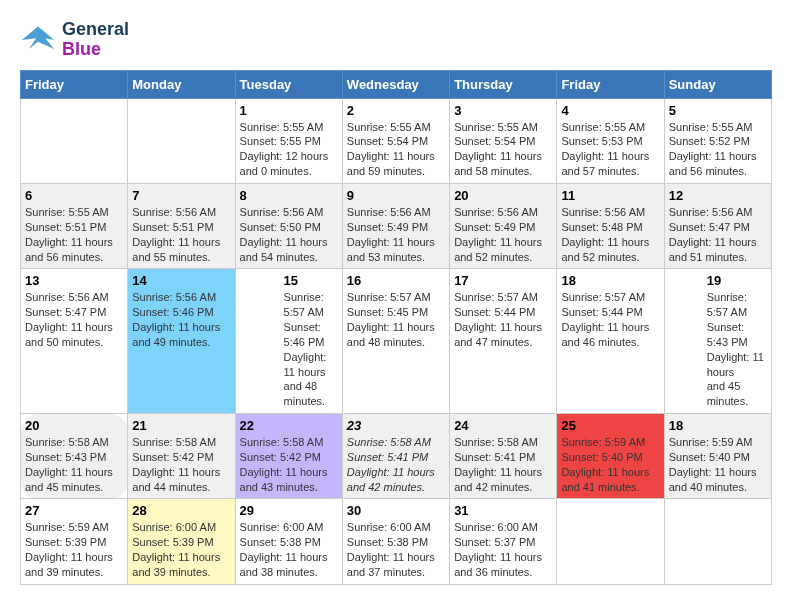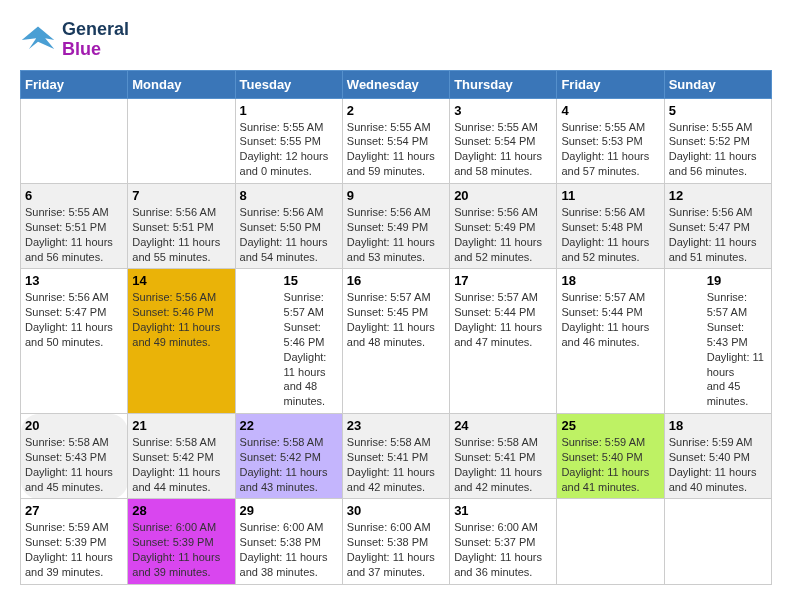--- a/index.html
+++ b/index.html
@@ -169,21 +169,21 @@
         <td style="background: rgb(240, 240, 240);">
           <span class="day-num">12</span>
           <div class="day-info">Sunrise: 5:56 AM<br>Sunset: 5:47 PM<br>Daylight: 11 hours<br>and 51 minutes.</div>
         </td>
       </tr>
       <tr>
         <td style="background: rgb(255, 255, 255);">
           <span class="day-num">13</span>
           <div class="day-info">Sunrise: 5:56 AM<br>Sunset: 5:47 PM<br>Daylight: 11 hours<br>and 50 minutes.</div>
         </td>
-        <td style="background: #eab308; margin-top: 24px;">
+        <td style="background: #7dd3fc; margin-top: 24px;">
           <span class="day-num">14</span>
           <div class="day-info">Sunrise: 5:56 AM<br>Sunset: 5:46 PM<br>Daylight: 11 hours<br>and 49 minutes.</div>
         </td>
         <td style="background: rgb(255, 255, 255); padding-left: 48px;">
           <span class="day-num">15</span>
           <div class="day-info">Sunrise: 5:57 AM<br>Sunset: 5:46 PM<br>Daylight: 11 hours<br>and 48 minutes.</div>
         </td>
         <td style="background: rgb(255, 255, 255);">
           <span class="day-num">16</span>
           <div class="day-info">Sunrise: 5:57 AM<br>Sunset: 5:45 PM<br>Daylight: 11 hours<br>and 48 minutes.</div>
@@ -207,43 +207,43 @@
           <div class="day-info">Sunrise: 5:58 AM<br>Sunset: 5:43 PM<br>Daylight: 11 hours<br>and 45 minutes.</div>
         </td>
         <td style="background: rgb(240, 240, 240);">
           <span class="day-num">21</span>
           <div class="day-info">Sunrise: 5:58 AM<br>Sunset: 5:42 PM<br>Daylight: 11 hours<br>and 44 minutes.</div>
         </td>
         <td style="background: #c4b5fd;">
           <span class="day-num">22</span>
           <div class="day-info">Sunrise: 5:58 AM<br>Sunset: 5:42 PM<br>Daylight: 11 hours<br>and 43 minutes.</div>
         </td>
-        <td style="background: rgb(240, 240, 240);">
+        <td style="background: rgb(240, 240, 240); font-style: italic;">
           <span class="day-num">23</span>
           <div class="day-info">Sunrise: 5:58 AM<br>Sunset: 5:41 PM<br>Daylight: 11 hours<br>and 42 minutes.</div>
         </td>
         <td style="background: rgb(240, 240, 240);">
           <span class="day-num">24</span>
           <div class="day-info">Sunrise: 5:58 AM<br>Sunset: 5:41 PM<br>Daylight: 11 hours<br>and 42 minutes.</div>
         </td>
-        <td style="background: #bef264; margin-top: 32px;">
+        <td style="background: #ef4444; margin-top: 32px;">
           <span class="day-num">25</span>
           <div class="day-info">Sunrise: 5:59 AM<br>Sunset: 5:40 PM<br>Daylight: 11 hours<br>and 41 minutes.</div>
         </td>
         <td style="background: rgb(240, 240, 240);">
           <span class="day-num">18</span>
           <div class="day-info">Sunrise: 5:59 AM<br>Sunset: 5:40 PM<br>Daylight: 11 hours<br>and 40 minutes.</div>
         </td>
       </tr>
       <tr>
         <td style="background: rgb(255, 255, 255);">
           <span class="day-num">27</span>
           <div class="day-info">Sunrise: 5:59 AM<br>Sunset: 5:39 PM<br>Daylight: 11 hours<br>and 39 minutes.</div>
         </td>
-        <td style="background: #d946ef; margin-top: 48px;">
+        <td style="background: #fef9c3; margin-top: 48px;">
           <span class="day-num">28</span>
           <div class="day-info">Sunrise: 6:00 AM<br>Sunset: 5:39 PM<br>Daylight: 11 hours<br>and 39 minutes.</div>
         </td>
         <td style="background: rgb(255, 255, 255);">
           <span class="day-num">29</span>
           <div class="day-info">Sunrise: 6:00 AM<br>Sunset: 5:38 PM<br>Daylight: 11 hours<br>and 38 minutes.</div>
         </td>
         <td style="background: rgb(255, 255, 255);">
           <span class="day-num">30</span>
           <div class="day-info">Sunrise: 6:00 AM<br>Sunset: 5:38 PM<br>Daylight: 11 hours<br>and 37 minutes.</div>

